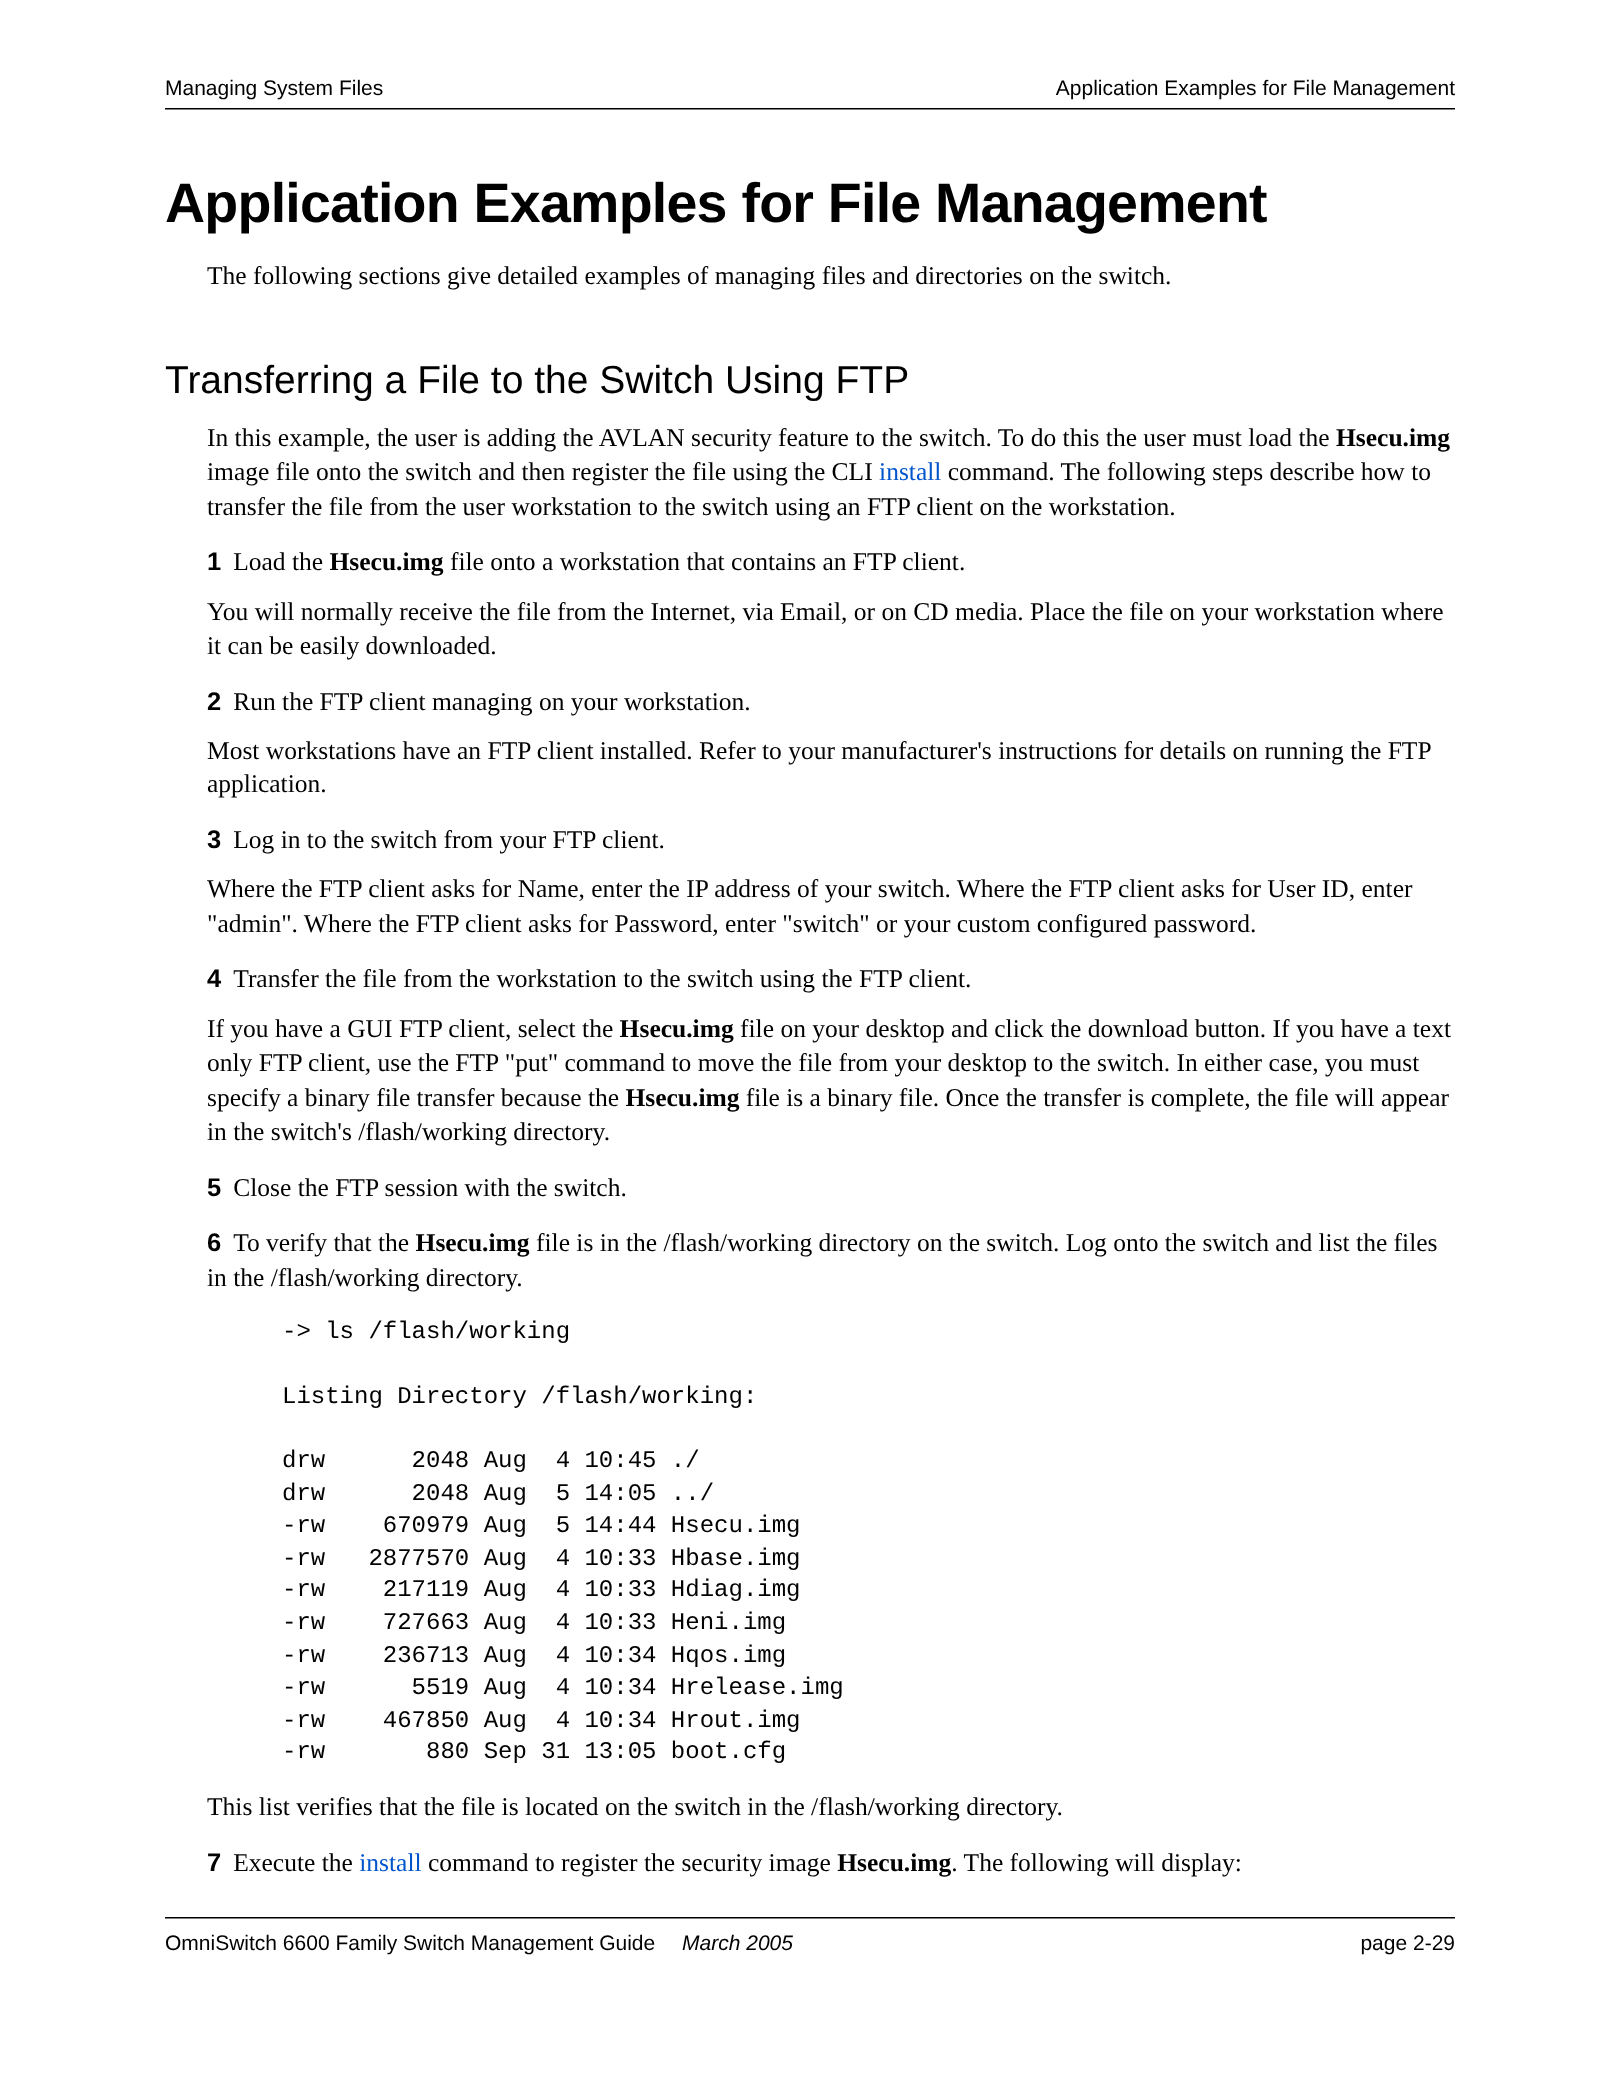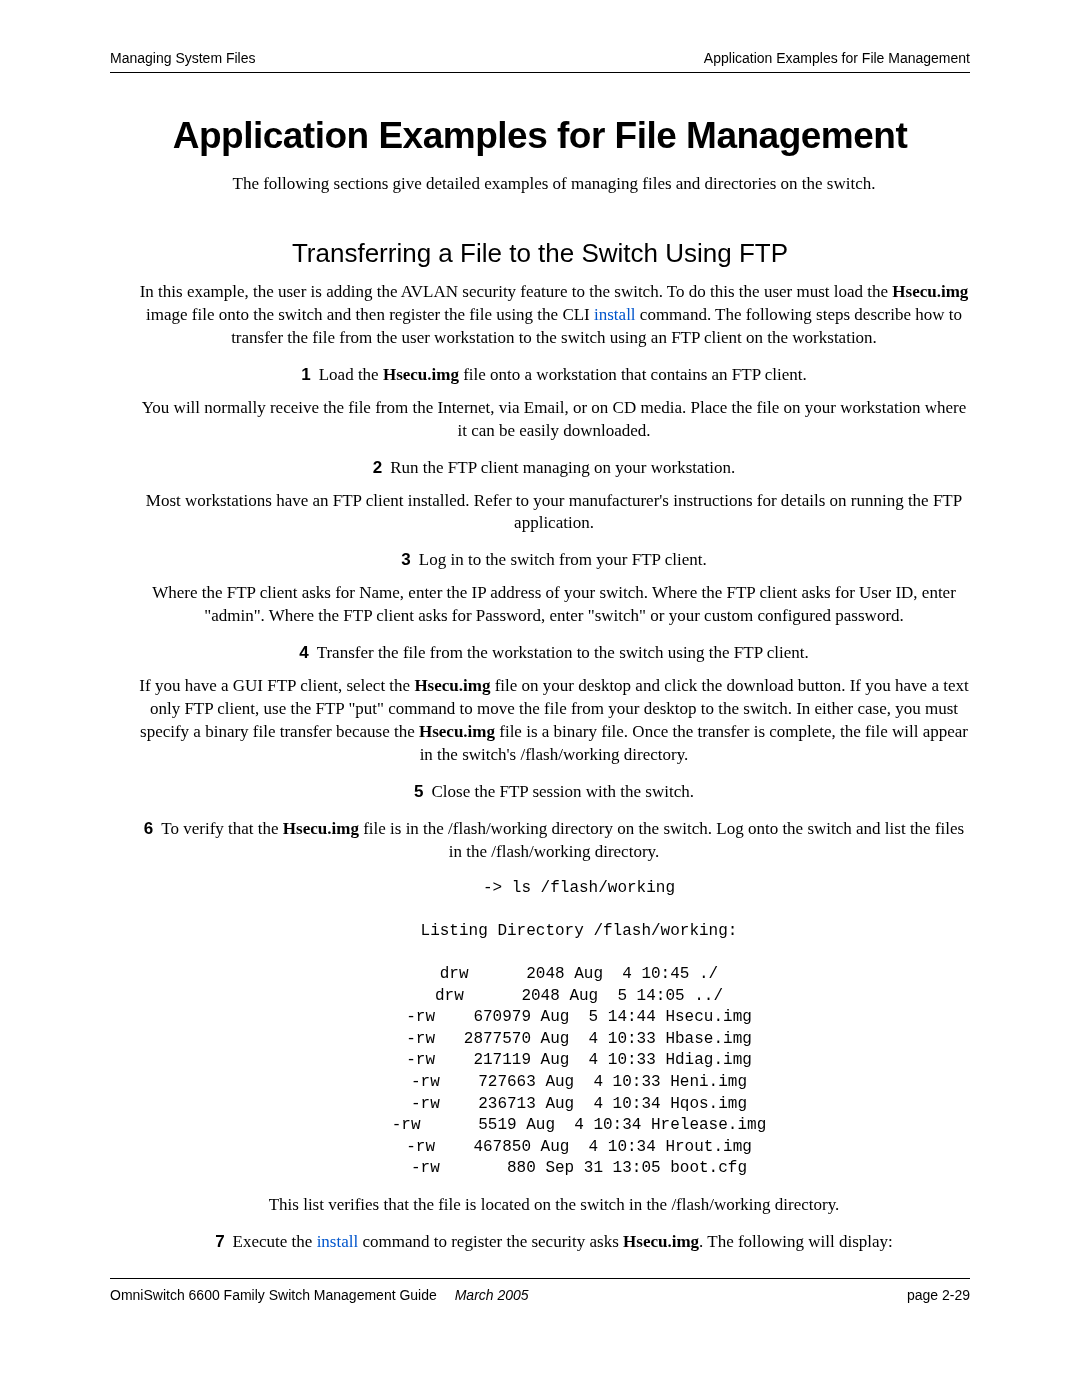--- a/index.html
+++ b/index.html
@@ -9,21 +9,20 @@
     font-family: "Times New Roman", Times, serif;
     color: #000;
   }
   .page {
     width: 1080px;
     margin: 0 auto;
     padding: 50px 110px 40px 110px;
     box-sizing: border-box;
     position: relative;
     min-height: 1397px;
-    text-align: center;
   }
   .top-header {
     display: flex;
     justify-content: space-between;
     font-family: Arial, Helvetica, sans-serif;
     font-size: 14px;
     padding-bottom: 6px;
     border-bottom: 1px solid #000;
     margin-bottom: 42px;
   }
@@ -147,21 +146,21 @@
 -rw    217119 Aug  4 10:33 Hdiag.img
 -rw    727663 Aug  4 10:33 Heni.img
 -rw    236713 Aug  4 10:34 Hqos.img
 -rw      5519 Aug  4 10:34 Hrelease.img
 -rw    467850 Aug  4 10:34 Hrout.img
 -rw       880 Sep 31 13:05 boot.cfg</pre>
 
     <p class="body">This list verifies that the file is located on the switch in the /flash/working directory.</p>
 
     <p class="step">
-      <span class="num">7</span><span>Execute the </span><span class="cmd">install</span><span> command to register the security asks </span><span class="bold">Hsecu.img</span><span>. The following will display:</span>
+      <span class="num">7</span><span>Execute the </span><span class="cmd">install</span><span> command to register the security image </span><span class="bold">Hsecu.img</span><span>. The following will display:</span>
     </p>
   </div>
 
   <div class="footer-rule">
     <div class="footer-left">
       <span class="guide">OmniSwitch 6600 Family Switch Management Guide</span>
       <span class="date">March 2005</span>
     </div>
     <div>page 2-29</div>
   </div>

